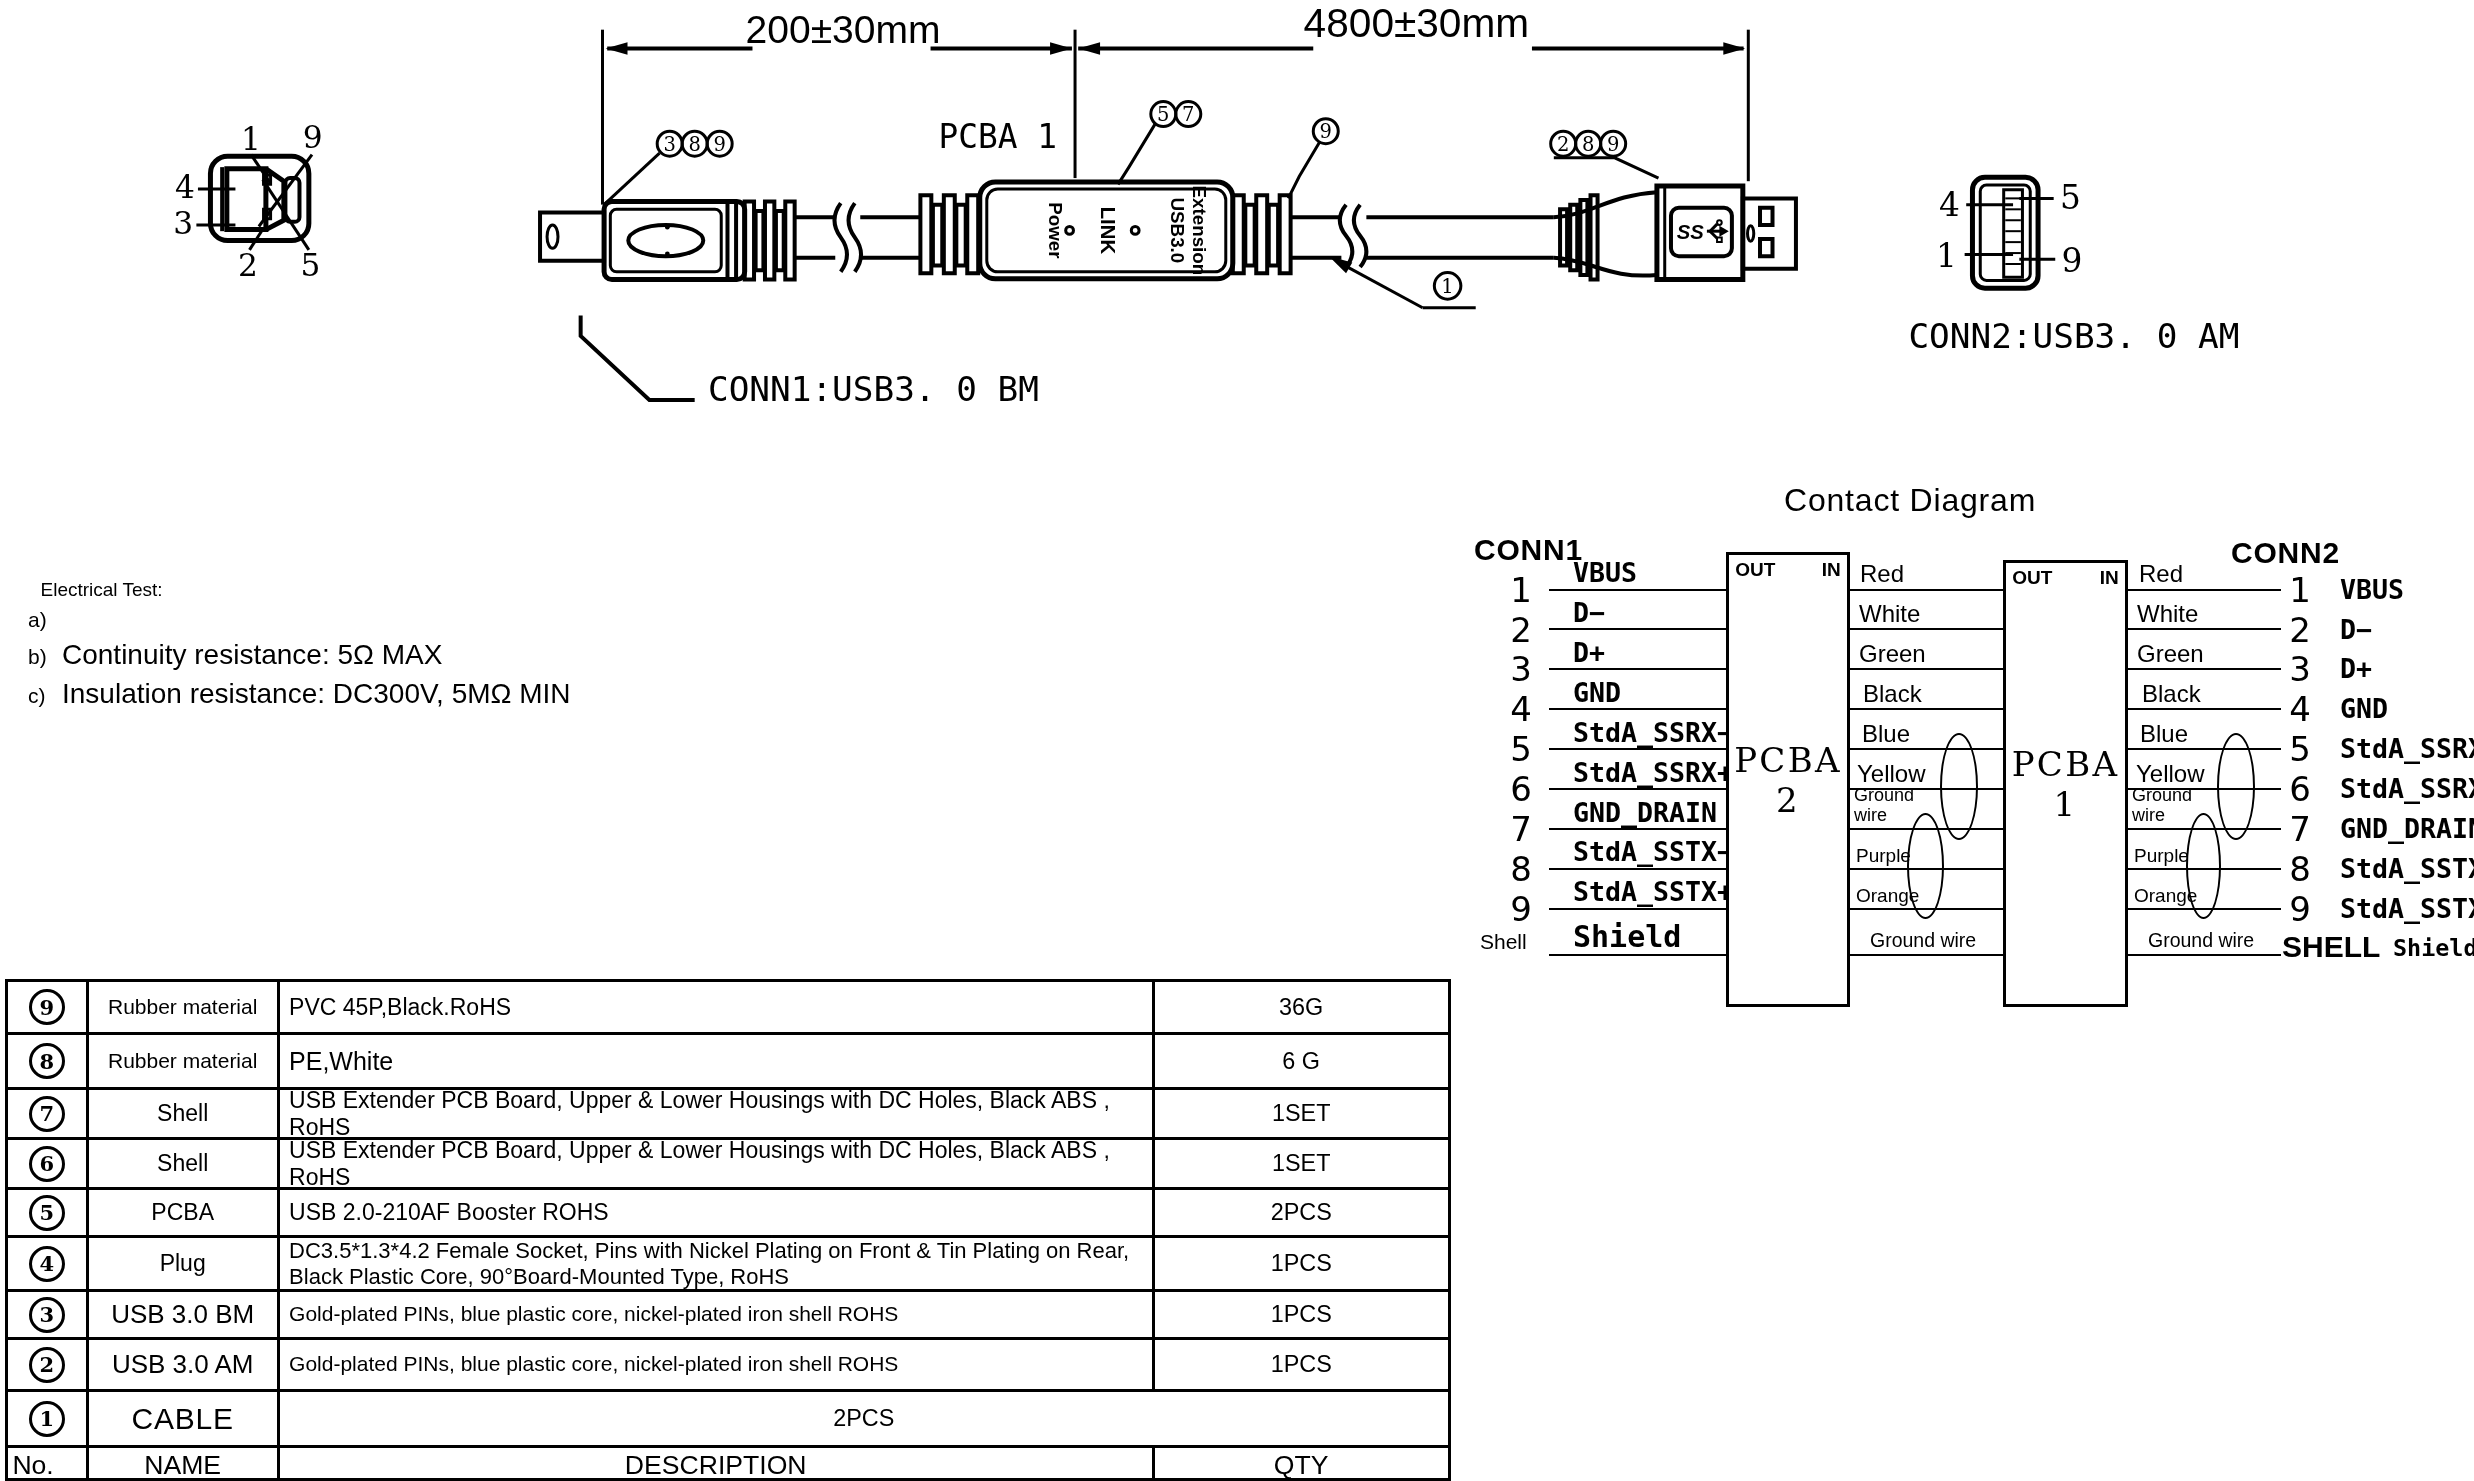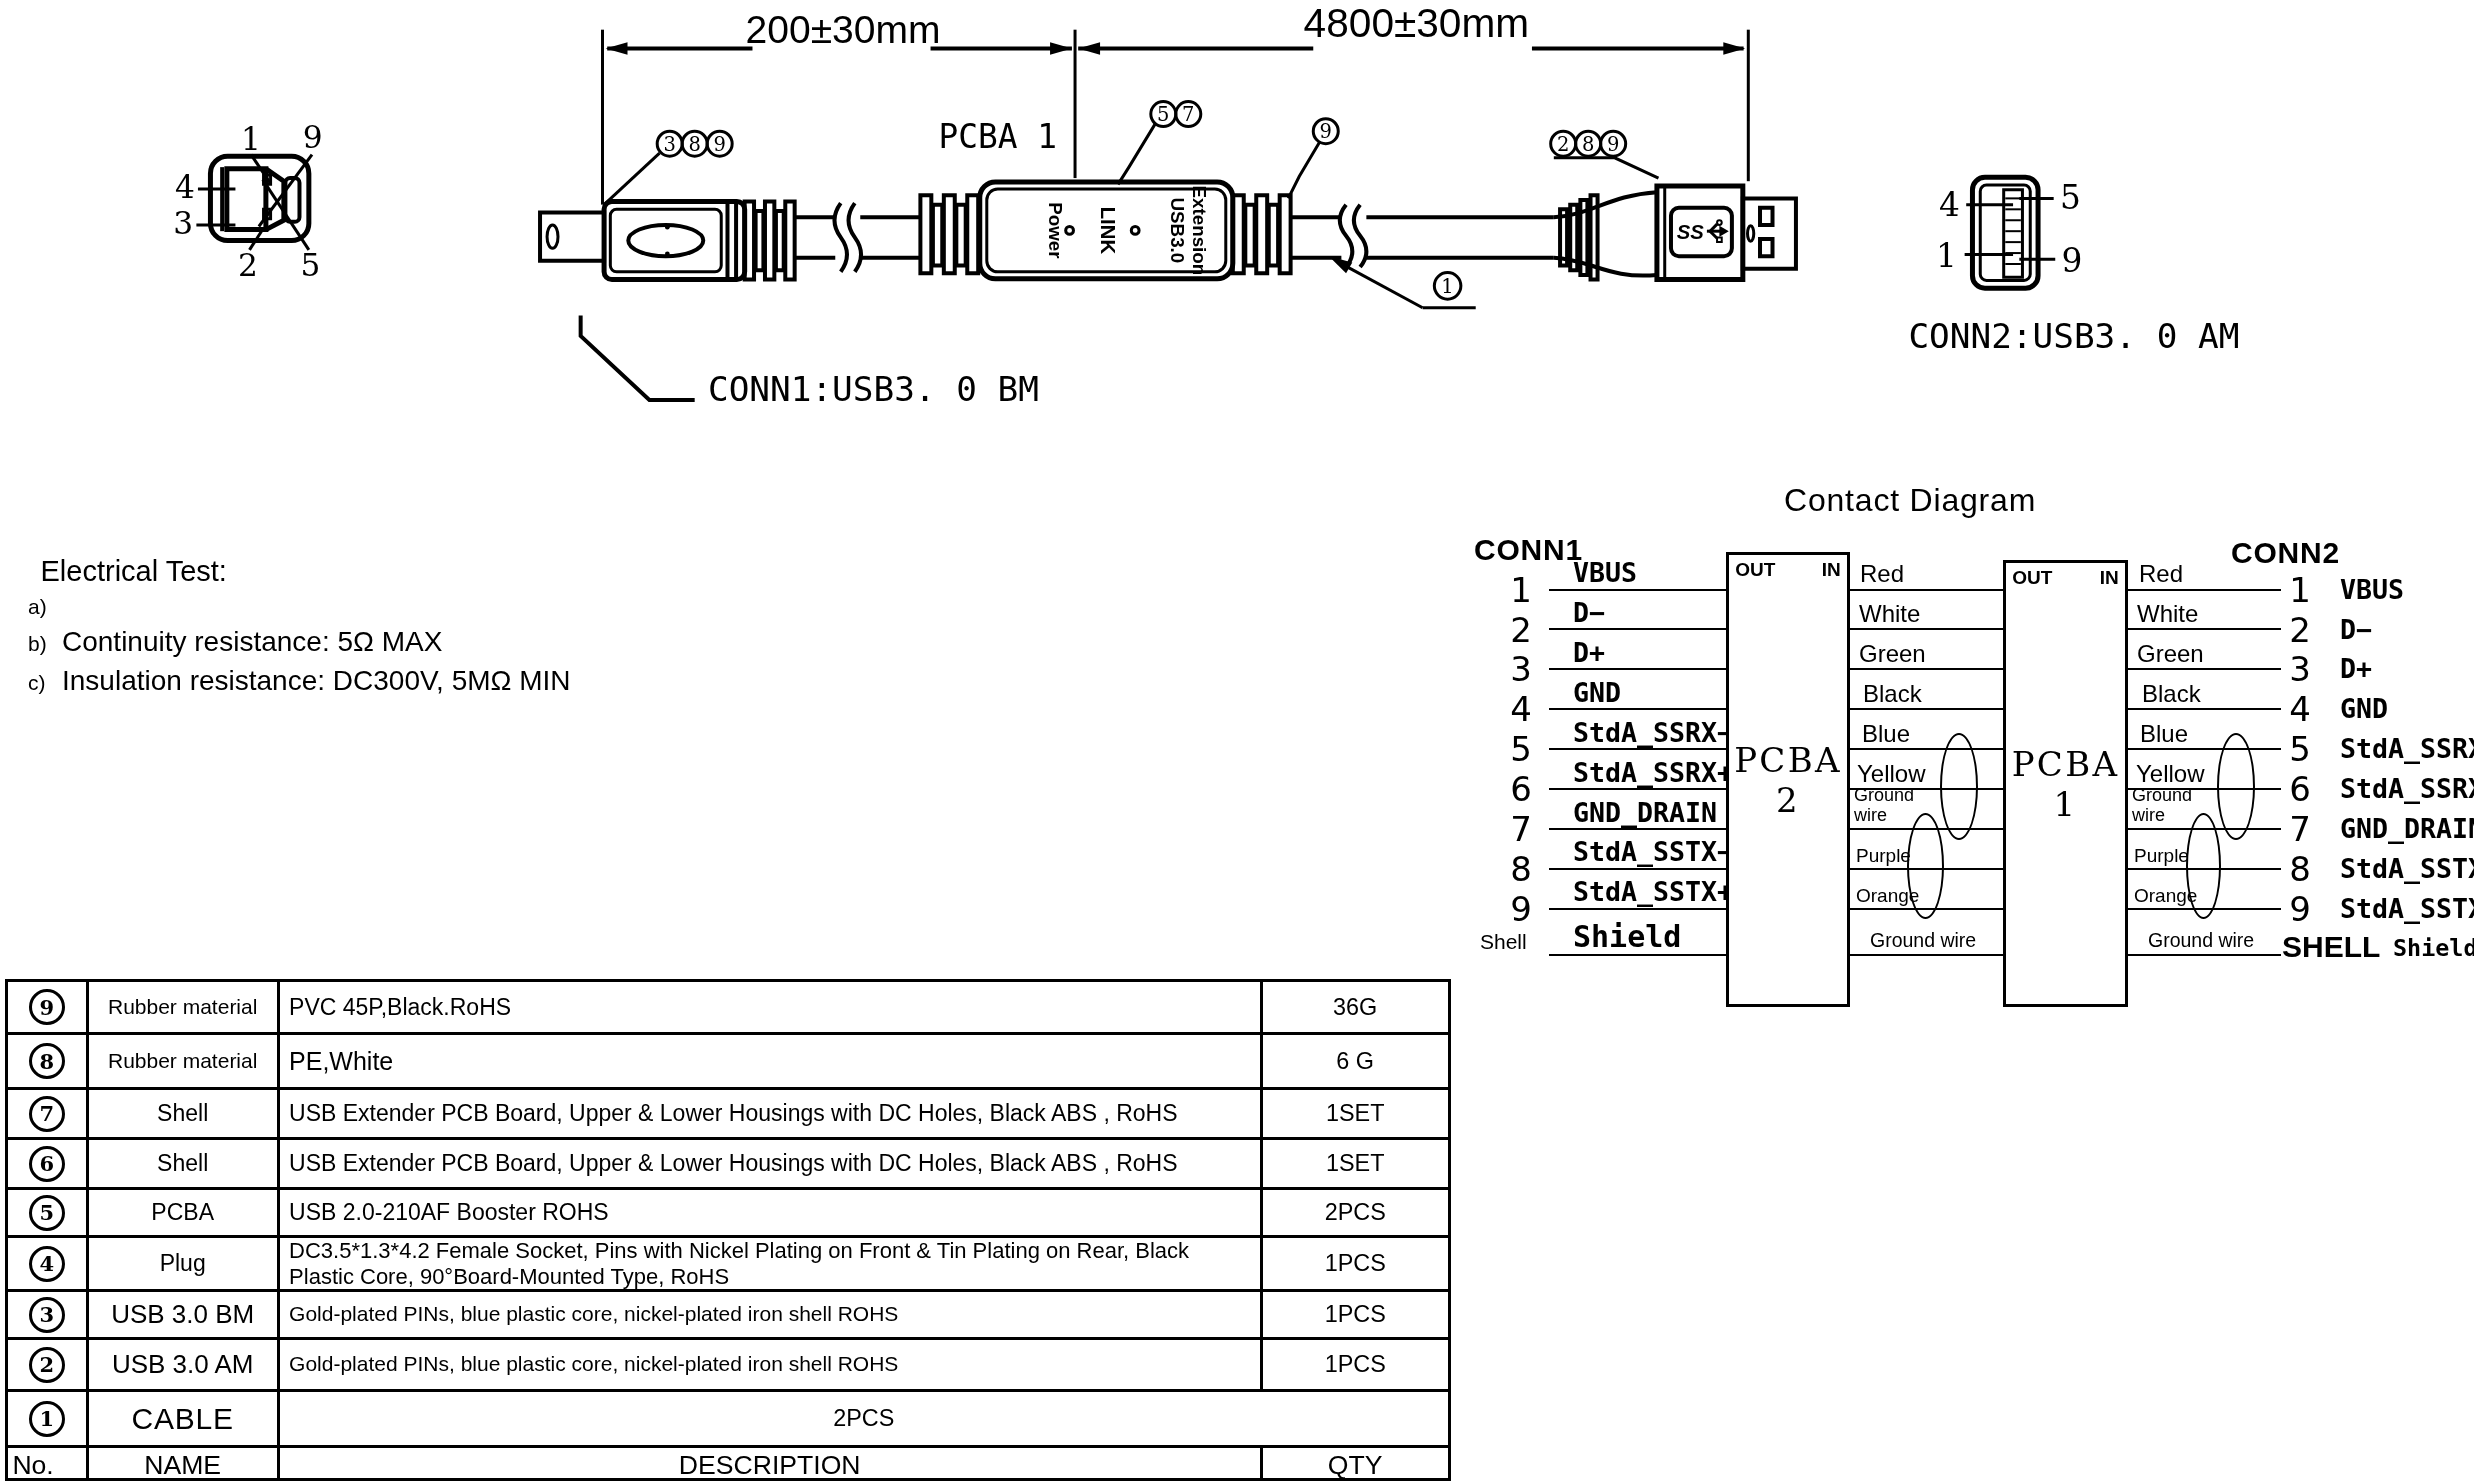--- a/index.html
+++ b/index.html
@@ -19,34 +19,34 @@
   .clabel.gw2{font-size:18px;white-space:normal;width:81px;line-height:1.1;}
   .clabel.gw1{font-size:19.5px;}
   .pcba-box{position:absolute;border:3.1px solid #000;box-sizing:border-box;background:#fff;}
   .pcba-name{position:absolute;top:50%;left:0;width:100%;transform:translateY(-50%);
              text-align:center;font-size:34px;font-family:"DejaVu Serif",serif;letter-spacing:2.3px;}
   .io{position:absolute;top:3.9px;font-size:19px;font-weight:bold;}
   .tw-ellipse{position:absolute;border:2.3px solid #000;border-radius:50%;background:transparent;}
   .conn-hdr{position:absolute;font-size:30px;font-weight:bold;letter-spacing:0.8px;}
   
   #etest{position:absolute;left:28px;top:555px;width:977px;}
-  #etest .et-title{font-size:29px;margin-left:12.5px;margin-bottom:6.3px;}
+  #etest .et-title{font-size:19px;margin-left:12.5px;margin-bottom:6.3px;margin-top:24px;}
   .et-item{display:flex;align-items:baseline;margin-top:7px;}
   .et-item .lbl{font-size:21px;width:34px;flex:none;}
   .et-item .txt{font-size:28px;}
   
   #bom{position:absolute;left:4.7px;top:979px;width:1446px;height:502px;
        border:3.9px solid #000;box-sizing:border-box;background:#fff;display:flex;flex-direction:column;}
   .bom-row{display:flex;border-bottom:3.1px solid #000;box-sizing:border-box;flex:none;}
   .bom-row:last-child{border-bottom:none;flex:1;}
   .c-no{width:81px;flex:none;border-right:3.1px solid #000;box-sizing:border-box;
         display:flex;align-items:center;justify-content:center;}
   .c-name{width:191px;flex:none;border-right:3.1px solid #000;box-sizing:border-box;
         display:flex;align-items:center;justify-content:center;text-align:center;font-size:23px;}
-  .c-desc{width:983px;flex:none;border-right:3.1px solid #000;box-sizing:border-box;
+  .c-desc{width:875px;flex:none;border-right:3.1px solid #000;box-sizing:border-box;
         display:flex;align-items:center;padding:3.1px 9.4px;font-size:23px;line-height:1.15;}
   .c-qty{flex:1;display:flex;align-items:center;justify-content:center;font-size:23.4px;}
   .circ{width:36px;height:36px;border:3.1px solid #000;border-radius:50%;box-sizing:border-box;
         display:flex;align-items:center;justify-content:center;font-size:21px;font-weight:bold;
         font-family:"DejaVu Serif",serif;}
   .bh{font-size:26.6px;}
 </style>
 </head>
 <body>
 

